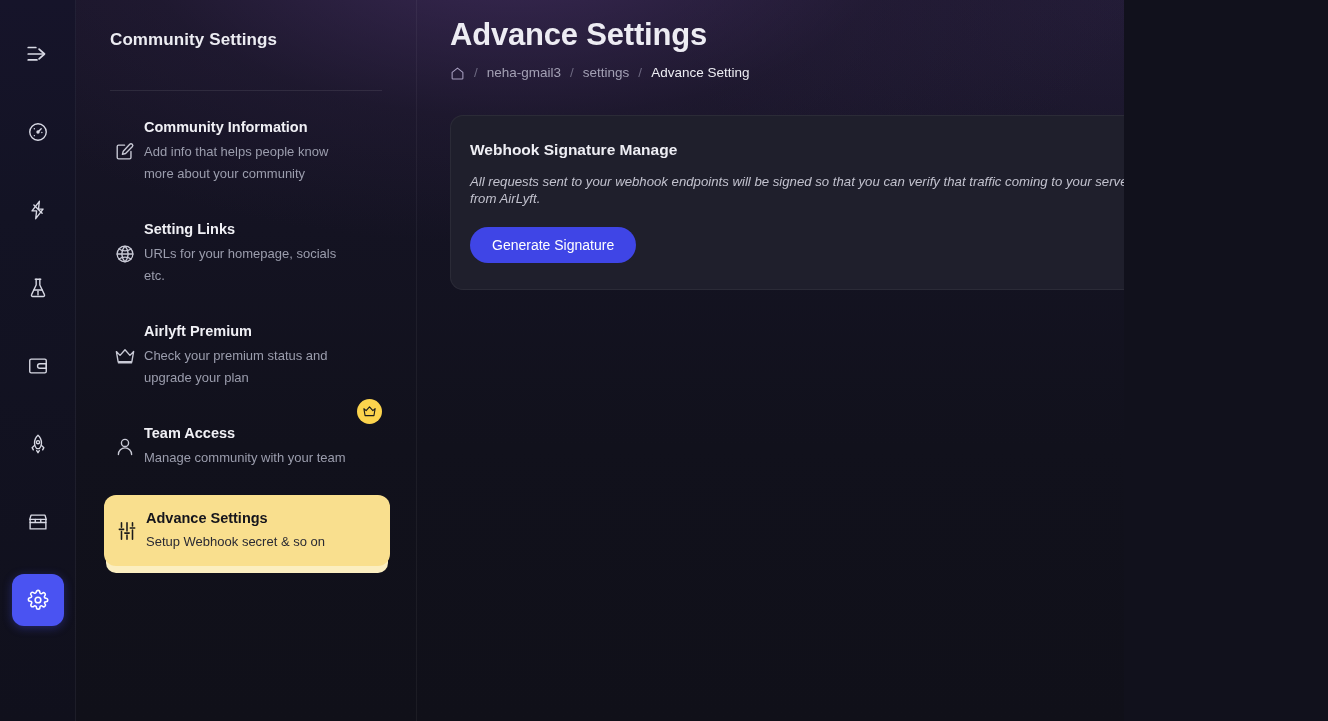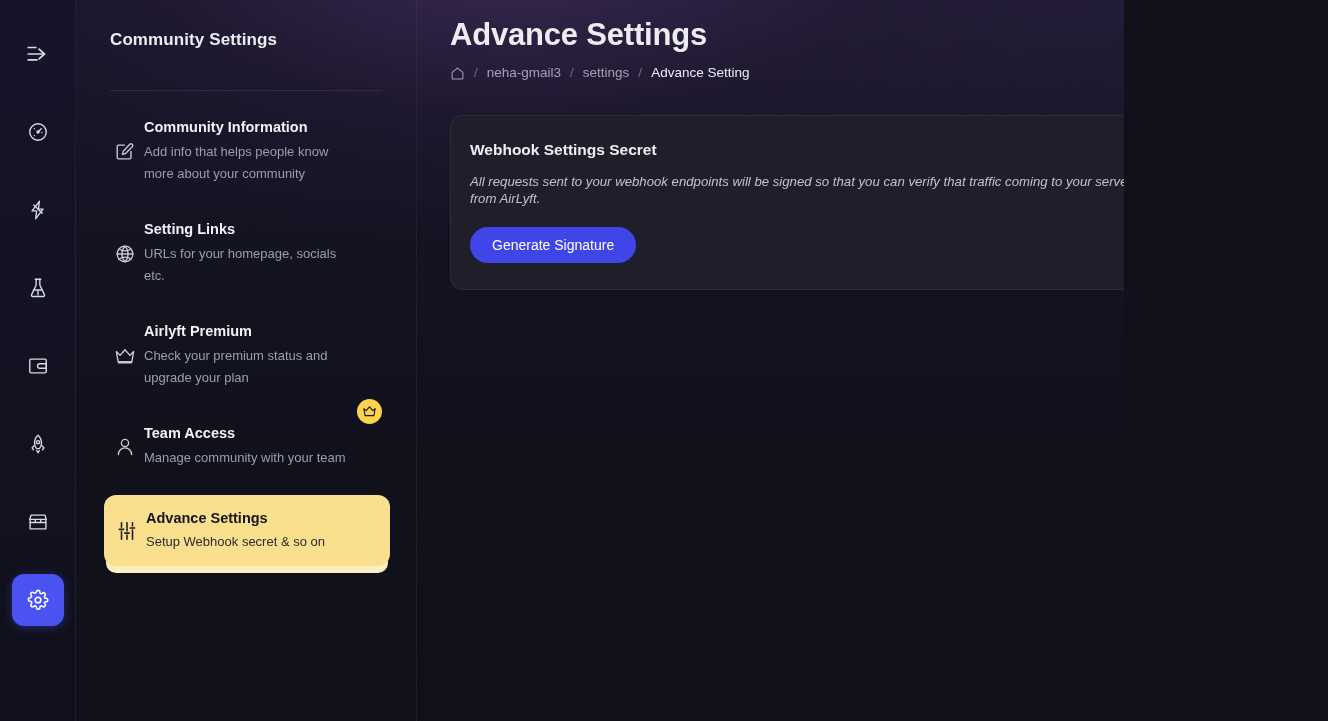--- a/index.html
+++ b/index.html
@@ -410,20 +410,20 @@
       </span>
       <span class="bc-sep">/</span>
       <span class="bc-link">neha-gmail3</span>
       <span class="bc-sep">/</span>
       <span class="bc-link">settings</span>
       <span class="bc-sep">/</span>
       <span class="bc-current">Advance Setting</span>
     </div>
 
     <section class="card">
-      <div class="card-title">Webhook Settings Secret</div>
+      <div class="card-title">Webhook Signature Manage</div>
       <div class="card-desc">All requests sent to your webhook endpoints will be signed so that you can verify that traffic coming to your servers is coming from AirLyft.</div>
       <button class="btn-primary">Generate Signature</button>
     </section>
 
   </main>
 
 </div>
 
 </body></html>

